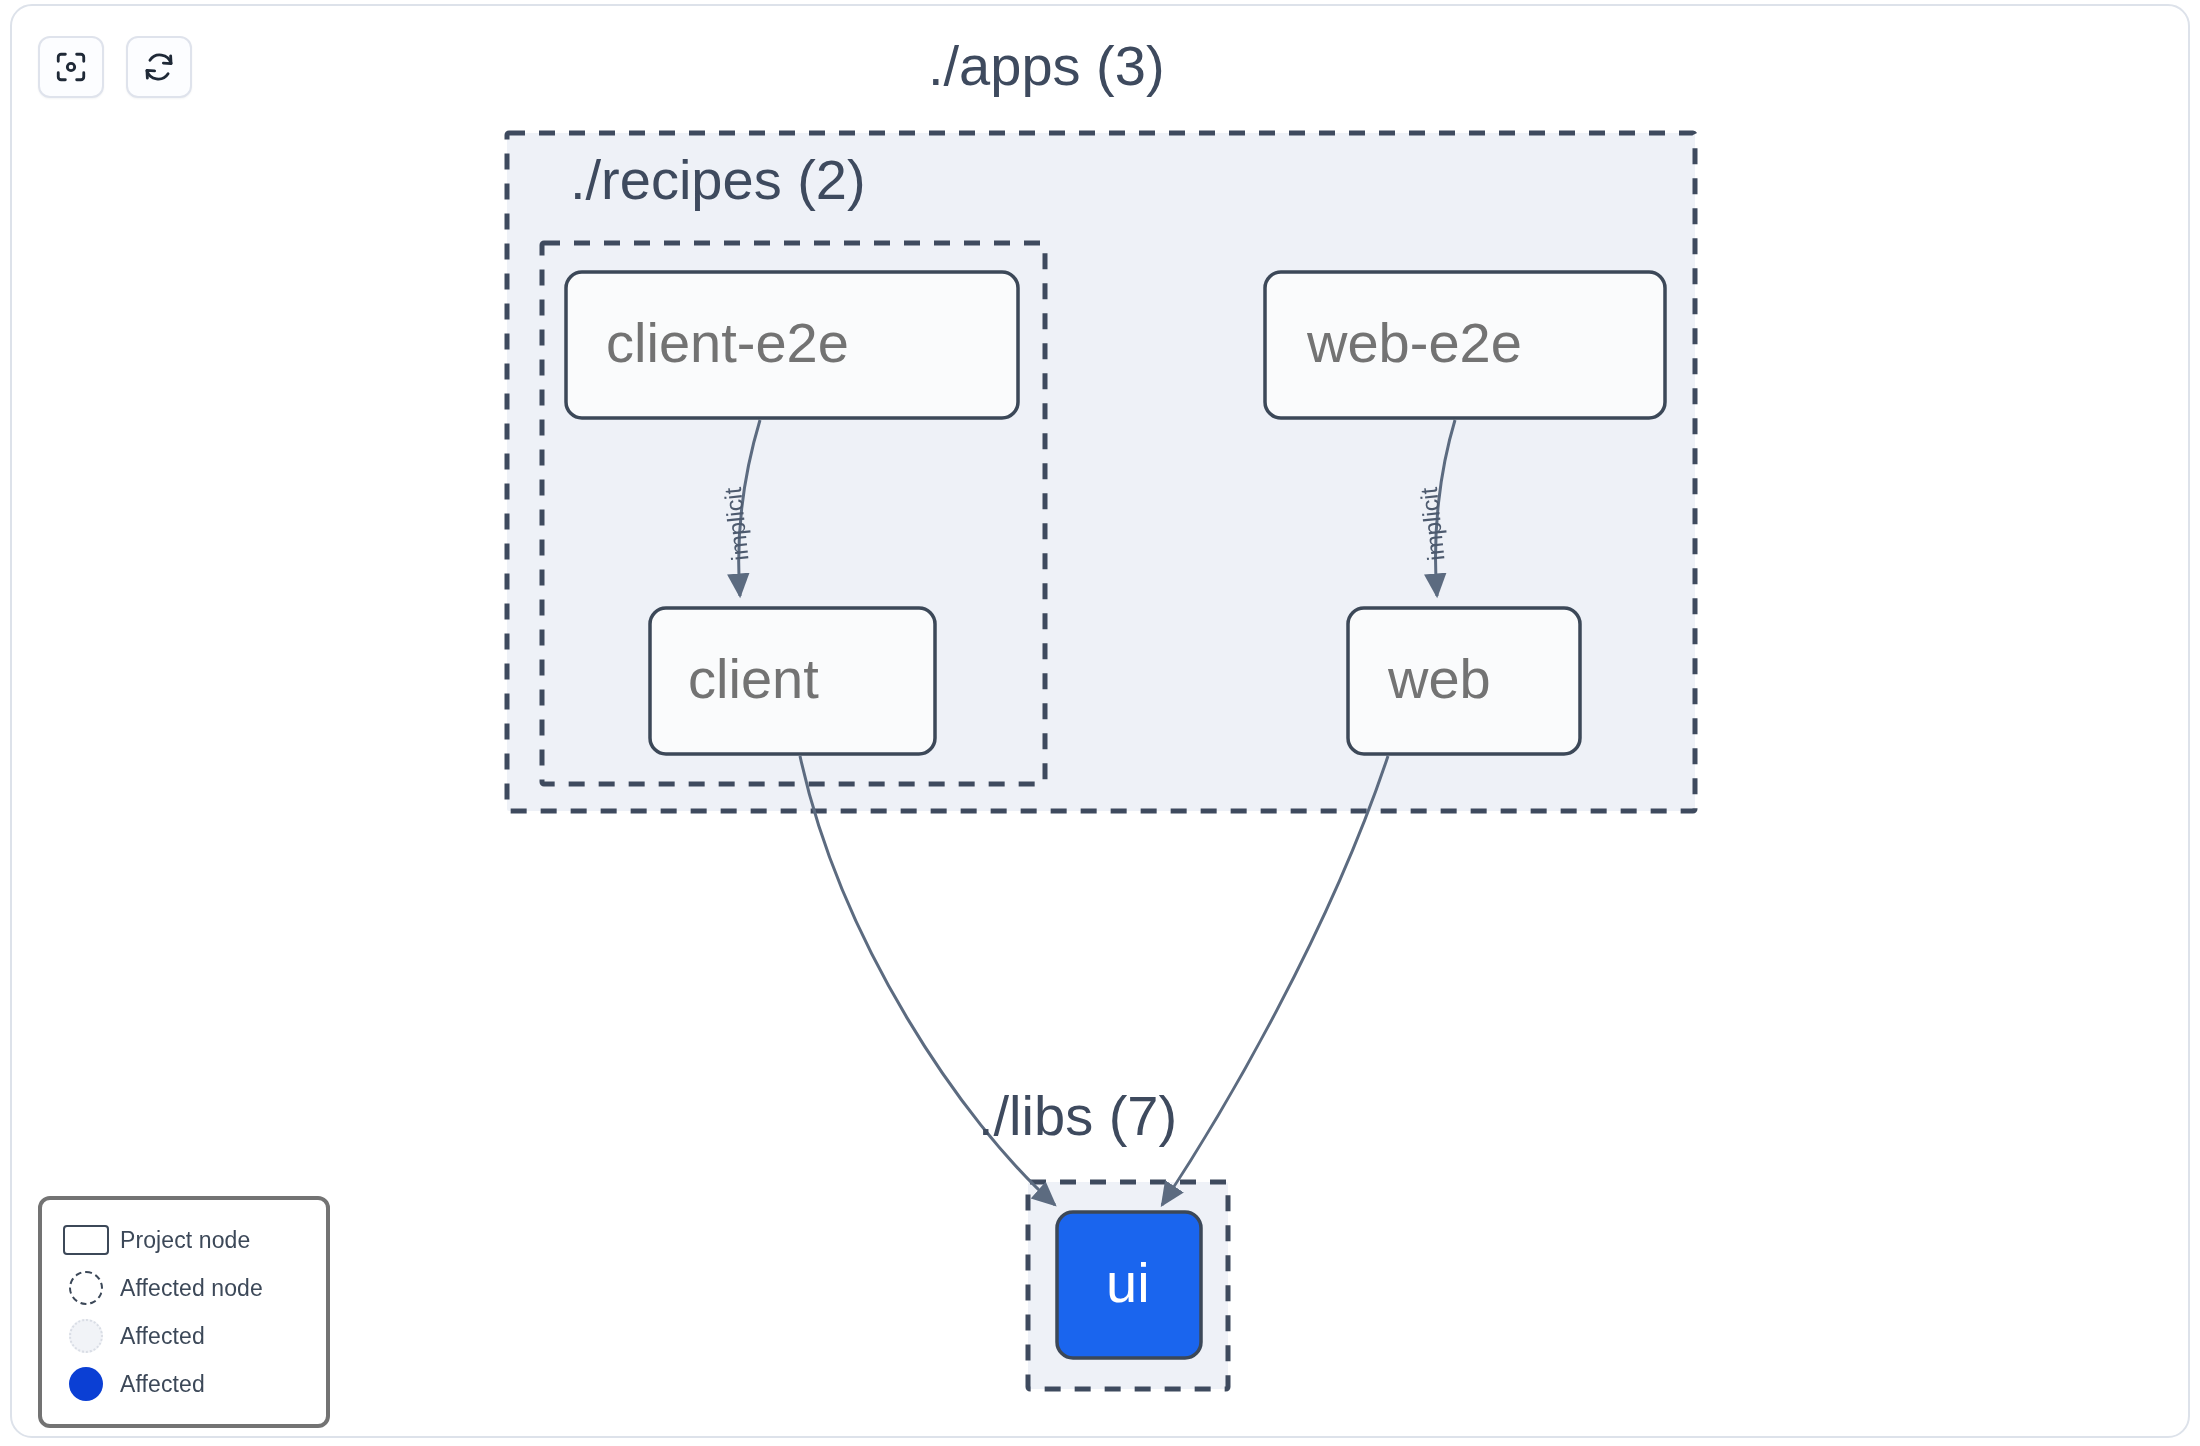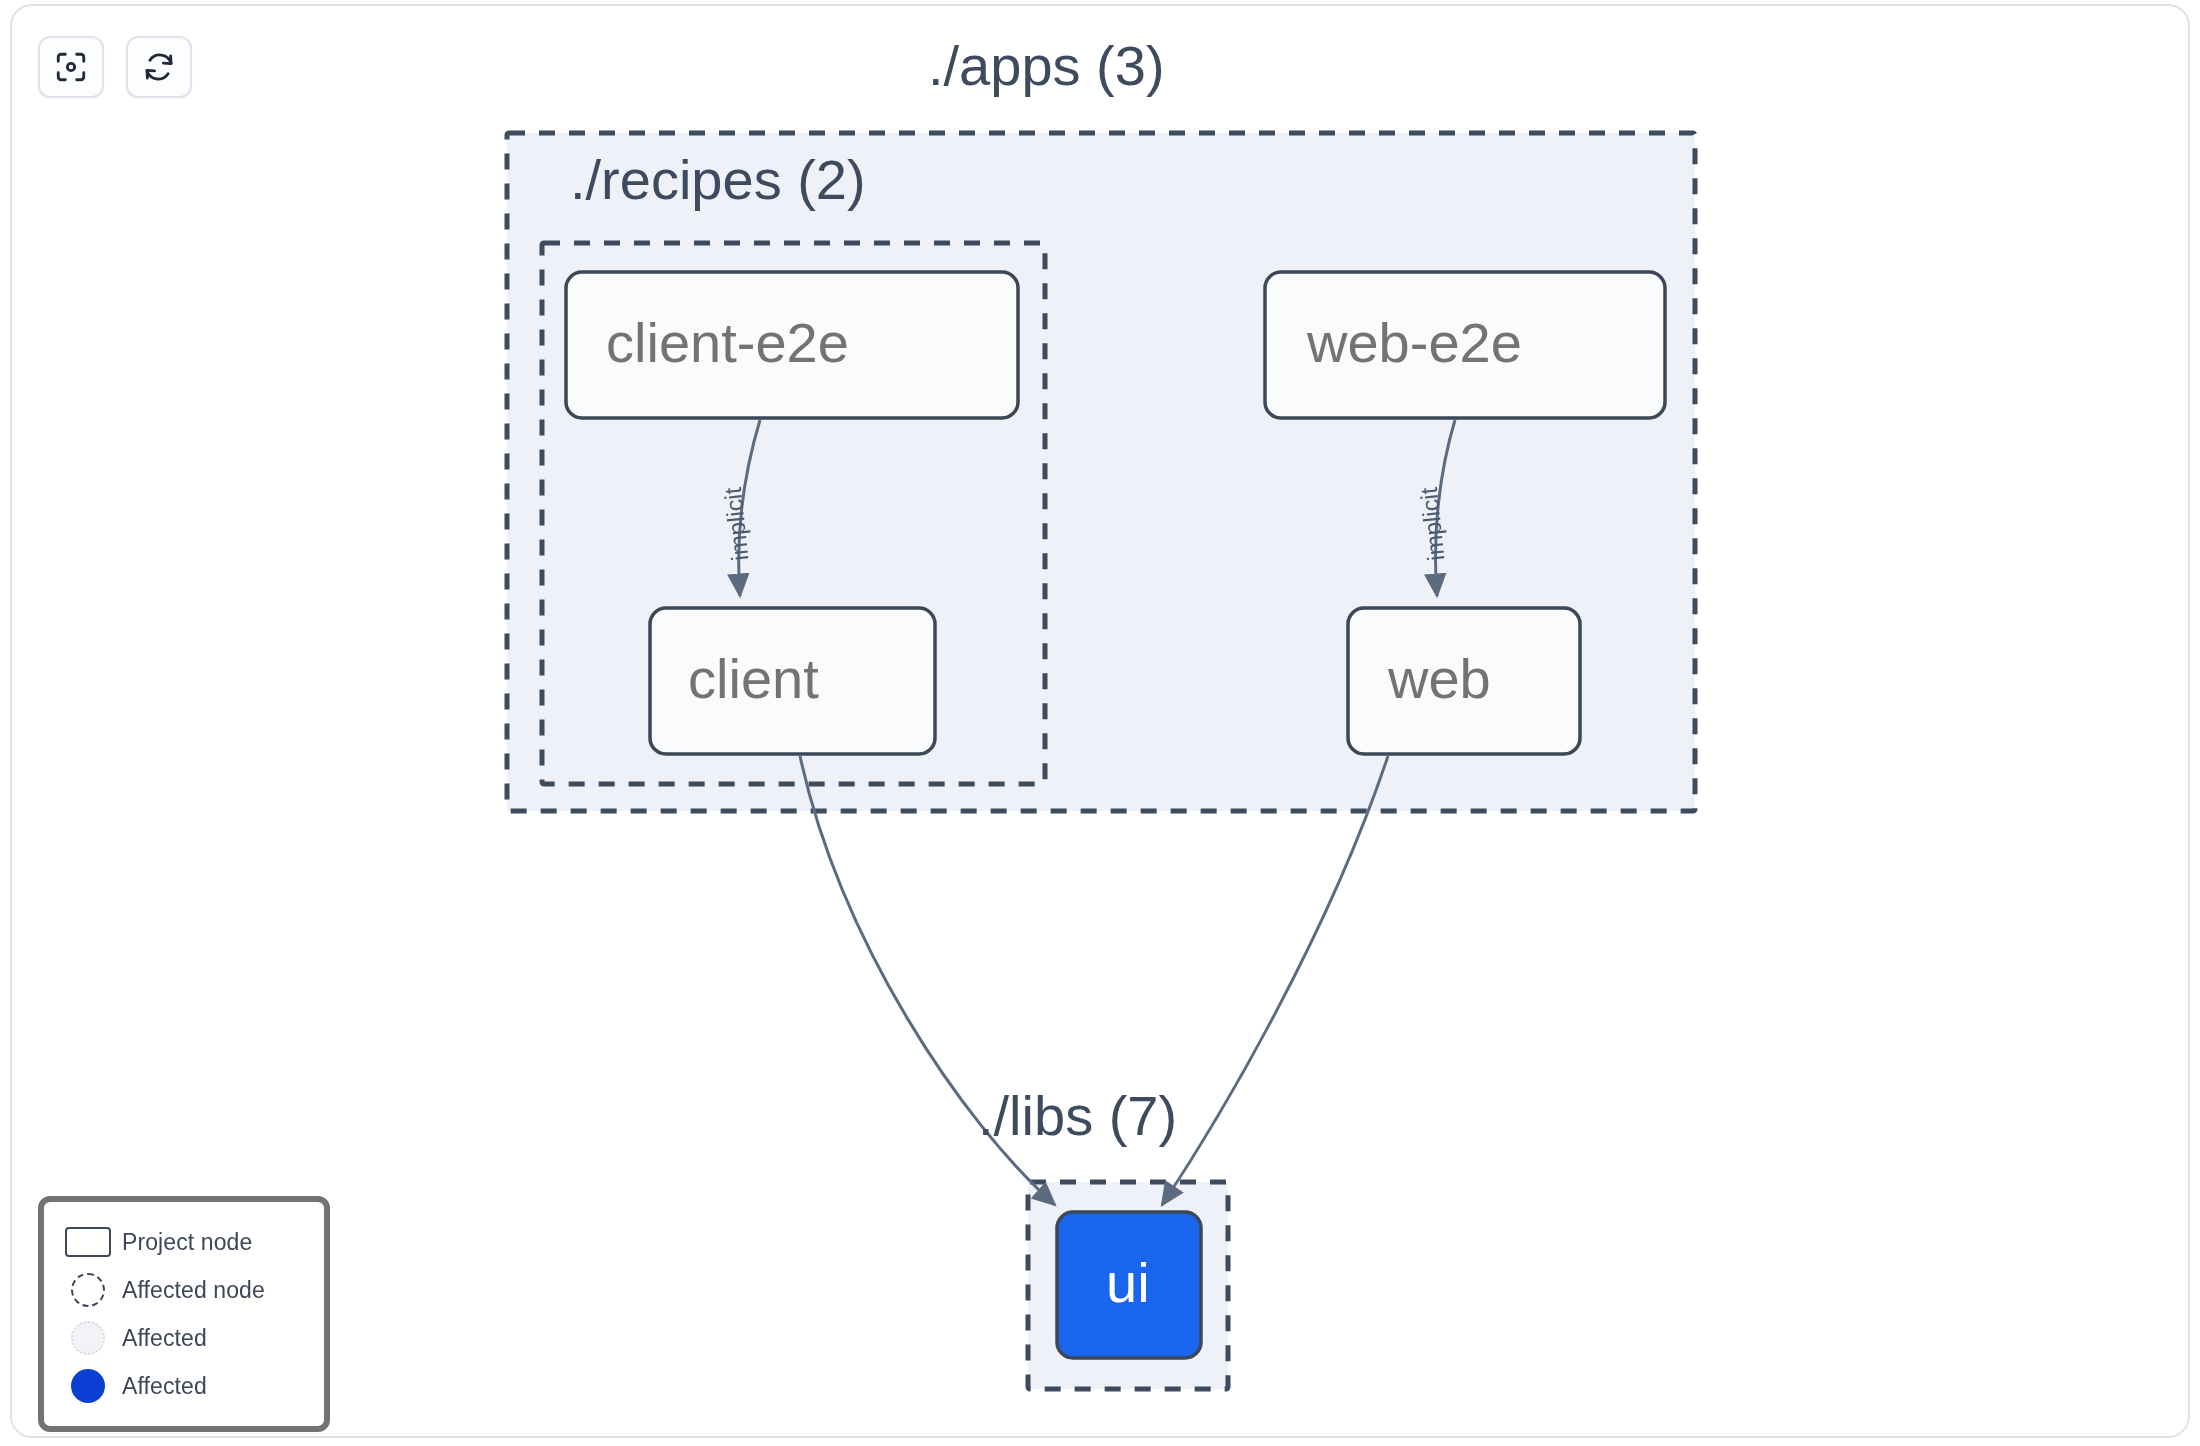--- a/index.html
+++ b/index.html
@@ -48,21 +48,21 @@
     position: absolute;
     left: 0; top: 0;
     width: 2200px; height: 1446px;
     z-index: 5;
   }
   
   .legend {
     position: absolute;
     left: 38px; top: 1196px;
     width: 292px;
-    border: 6px solid #737373;
+    border: 4px solid #737373;
     border-radius: 12px;
     background: #ffffff;
     padding: 16px 18px 16px 16px;
     z-index: 30;
   }
   .legend-row {
     display: flex;
     align-items: center;
     height: 48px;
   }

